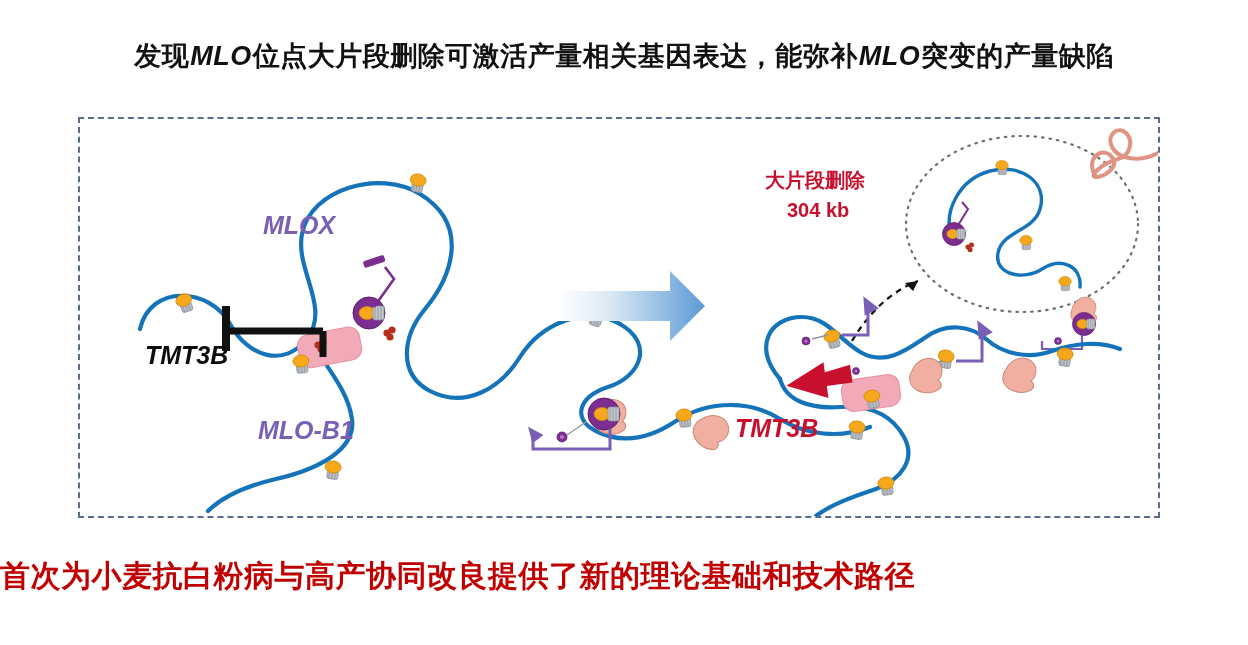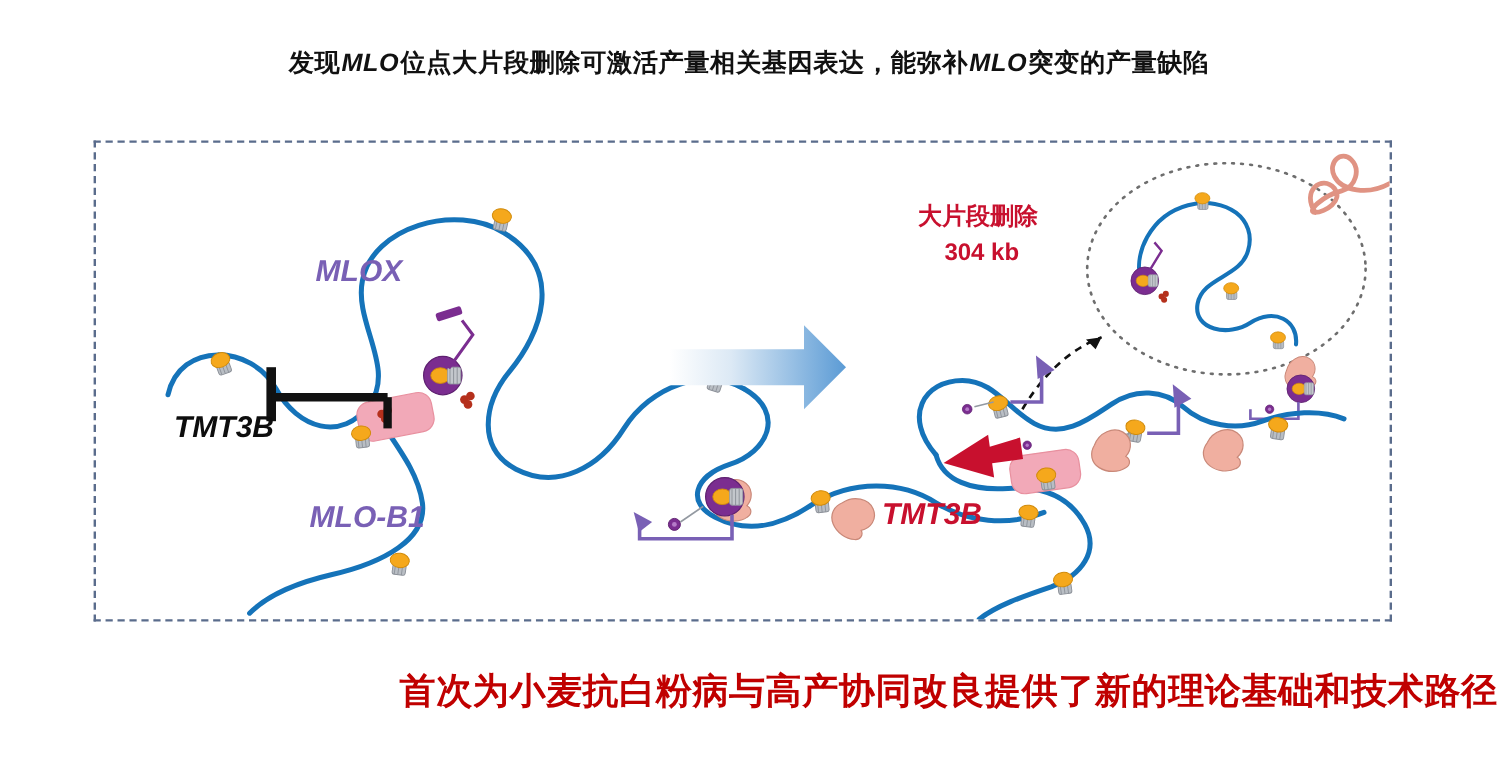--- a/index.html
+++ b/index.html
@@ -16,21 +16,21 @@
     font-family: "Liberation Sans", "DejaVu Sans", sans-serif;
   }
 
   
   .headline {
     position: absolute;
     left: 0;
     top: 38px;
     width: 1248px;
     text-align: center;
-    font-size: 21px;
+    font-size: 27px;
     font-weight: bold;
     color: #111111;
     letter-spacing: 0.5px;
     white-space: nowrap;
   }
   .headline .gene {
     font-style: italic;
     font-weight: bold;
     padding: 0 1px;
   }
@@ -52,21 +52,21 @@
     left: 0;
     top: 0;
   }
 
   
   .conclusion {
     position: absolute;
     left: 0;
     top: 556px;
     width: 1248px;
-    text-align: right;
+    text-align: left;
     font-size: 30px;
     font-weight: bold;
     color: #C00000;
     letter-spacing: 0.5px;
     white-space: nowrap;
   }
 
   
   .lbl-gene-purple {
     font-family: "Liberation Sans", "DejaVu Sans", sans-serif;

